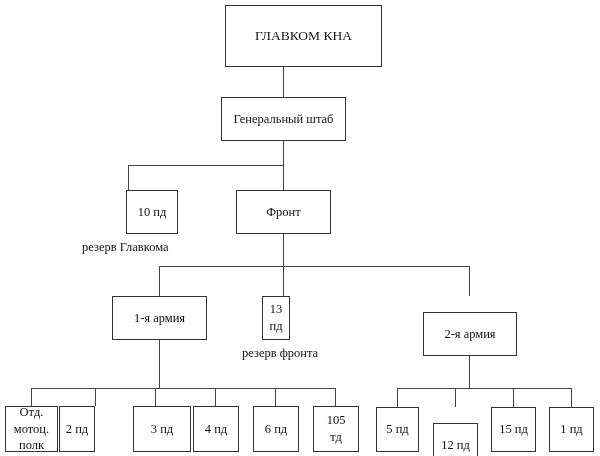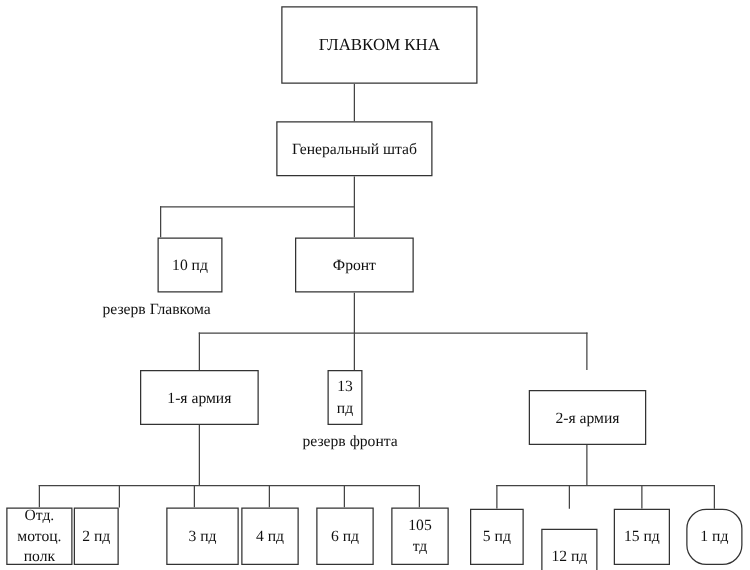--- a/index.html
+++ b/index.html
@@ -56,13 +56,13 @@
 <div class="box" style="left:5px; top:406px; width:53px; height:46px; padding:0 2px;">Отд. мотоц. полк</div>
 <div class="box" style="left:59px; top:406px; width:36px; height:46px;">2 пд</div>
 <div class="box" style="left:133px; top:406px; width:58px; height:46px;">3 пд</div>
 <div class="box" style="left:193px; top:406px; width:46px; height:46px;">4 пд</div>
 <div class="box" style="left:253px; top:406px; width:46px; height:46px;">6 пд</div>
 <div class="box" style="left:313px; top:406px; width:46px; height:46px; padding:0 8px;text-align:center;">105 тд</div>
 
 <div class="box" style="left:376px; top:407px; width:43px; height:45px;">5 пд</div>
 <div class="box" style="left:433px; top:407px; width:45px; height:45px;margin-top:16px;">12 пд</div>
 <div class="box" style="left:491px; top:407px; width:45px; height:45px;">15 пд</div>
-<div class="box" style="left:549px; top:407px; width:45px; height:45px;border-radius:16px;">1 пд</div>
+<div class="box" style="left:549px; top:407px; width:45px; height:45px;">1 пд</div>
 
 </body></html>

